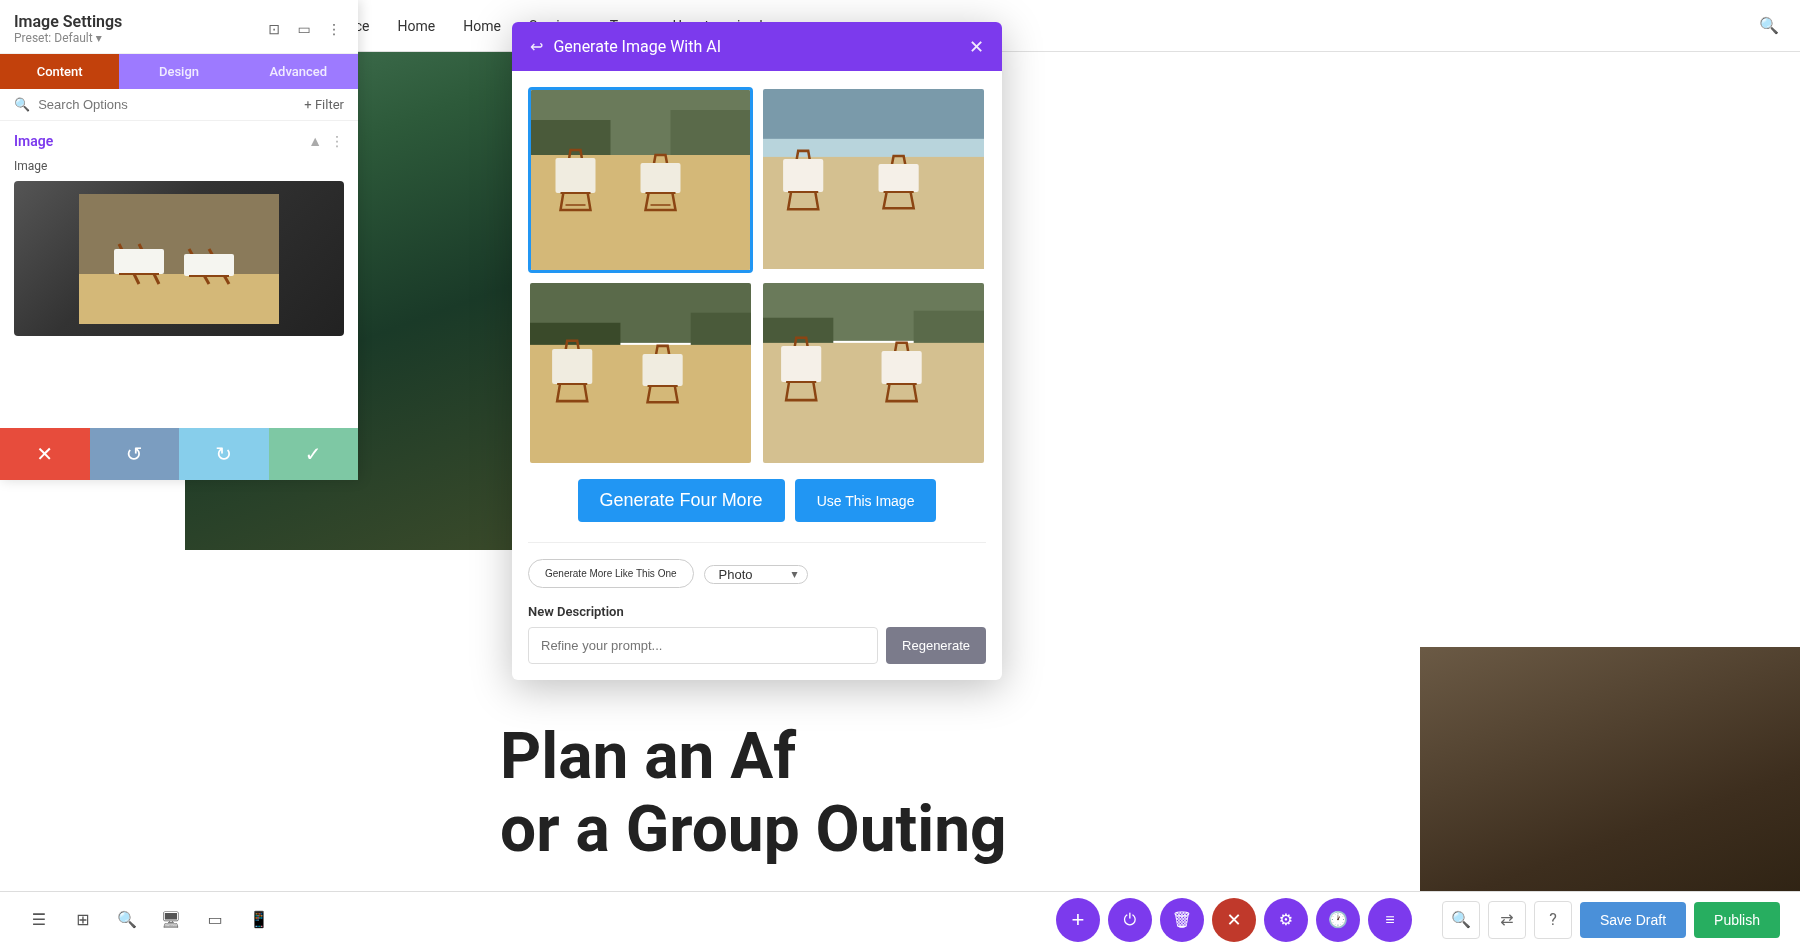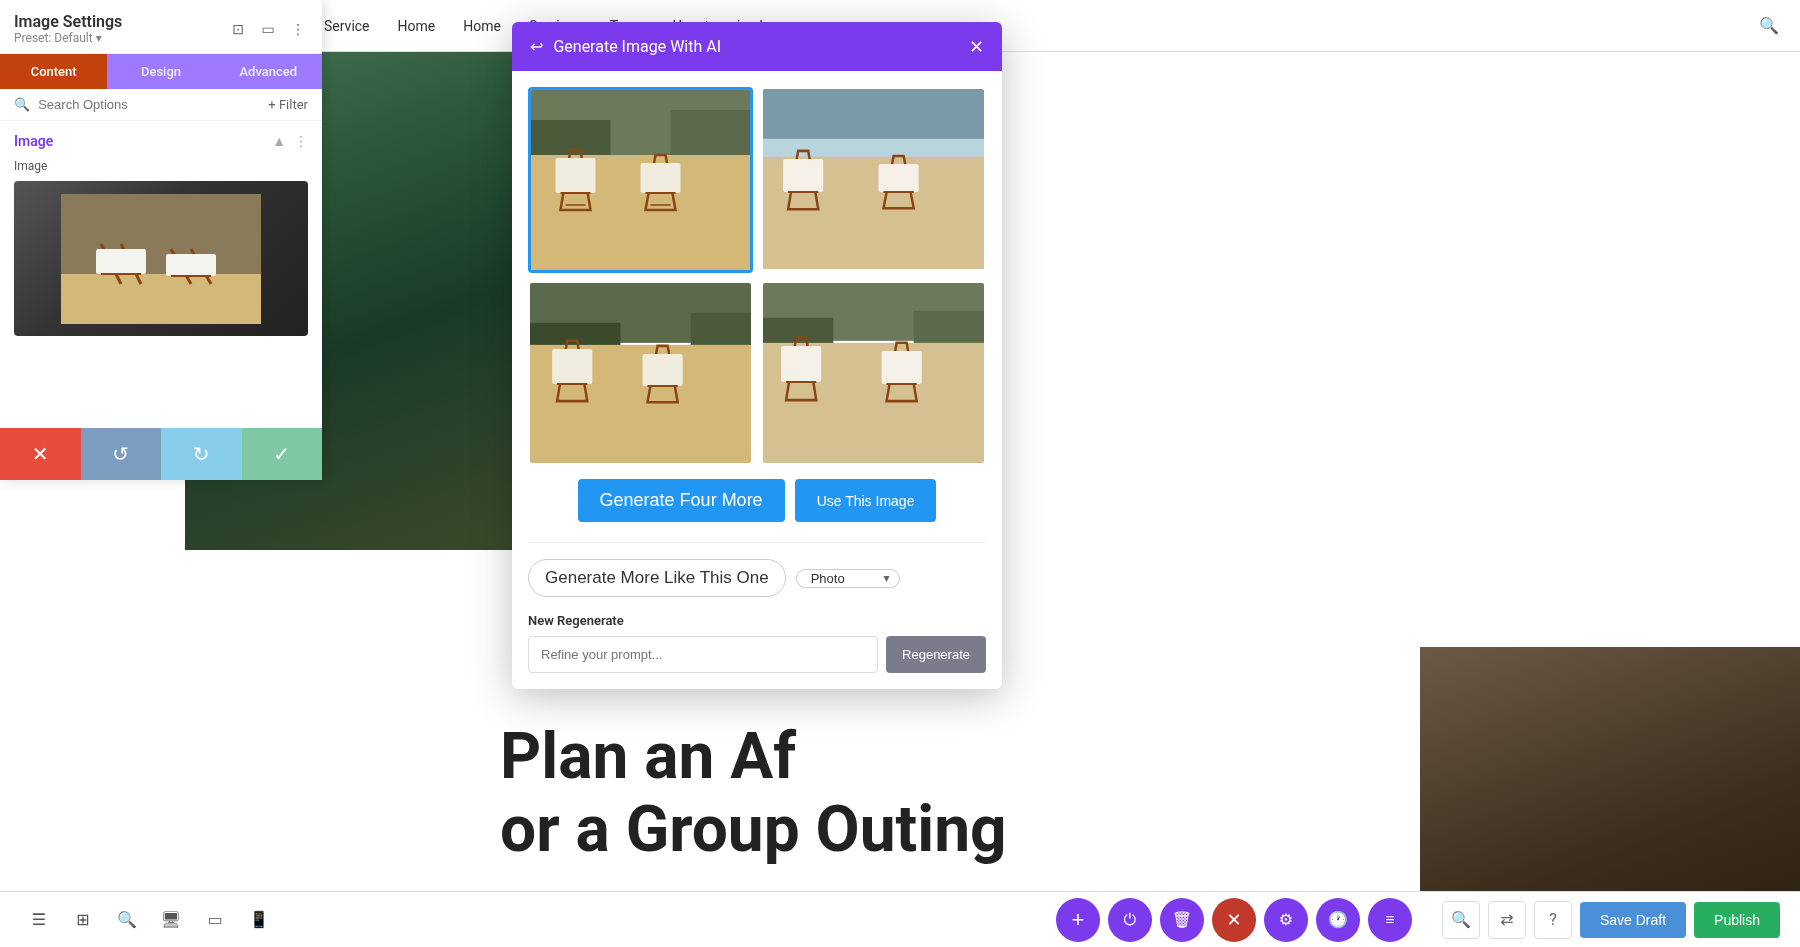--- a/index.html
+++ b/index.html
@@ -90,21 +90,21 @@
     .person-silhouette {
       width: 100%;
       height: 100%;
       background: linear-gradient(160deg, #6b5a45 0%, #3d2e1e 60%, #2a1f10 100%);
     }
 
     
     .image-settings-panel {
       position: absolute;
       top: 0; left: 0;
-      width: 322px;
+      width: 358px;
       height: 480px;
       background: #fff;
       box-shadow: 2px 0 12px rgba(0,0,0,0.15);
       z-index: 10;
       display: flex;
       flex-direction: column;
     }
     .panel-header {
       background: #fff;
       padding: 12px 14px 8px;
@@ -373,21 +373,21 @@
       display: flex;
       align-items: center;
       gap: 10px;
       margin-bottom: 16px;
     }
     .btn-generate-like {
       border: 1px solid #ccc;
       background: #fff;
       padding: 8px 16px;
       border-radius: 20px;
-      font-size: 17px;
+      font-size: 10px;
       cursor: pointer;
       color: #333;
     }
     .style-select {
       border: 1px solid #ccc;
       background: #fff;
       padding: 1px 14px;
       border-radius: 20px;
       font-size: 13px;
       cursor: pointer;
@@ -781,21 +781,21 @@
         <div class="select-wrapper">
           <select class="style-select">
             <option>Photo</option>
             <option>Illustration</option>
             <option>Painting</option>
             <option>Sketch</option>
           </select>
         </div>
       </div>
 
-      <div class="new-desc-label">New Regenerate</div>
+      <div class="new-desc-label">New Description</div>
       <div class="prompt-row">
         <input type="text" class="prompt-input" placeholder="Refine your prompt..." style="">
         <button class="btn-regenerate">Regenerate</button>
       </div>
     </div>
   </div>
 </div>
 
 <div class="bottom-toolbar">
   <div class="toolbar-left">

